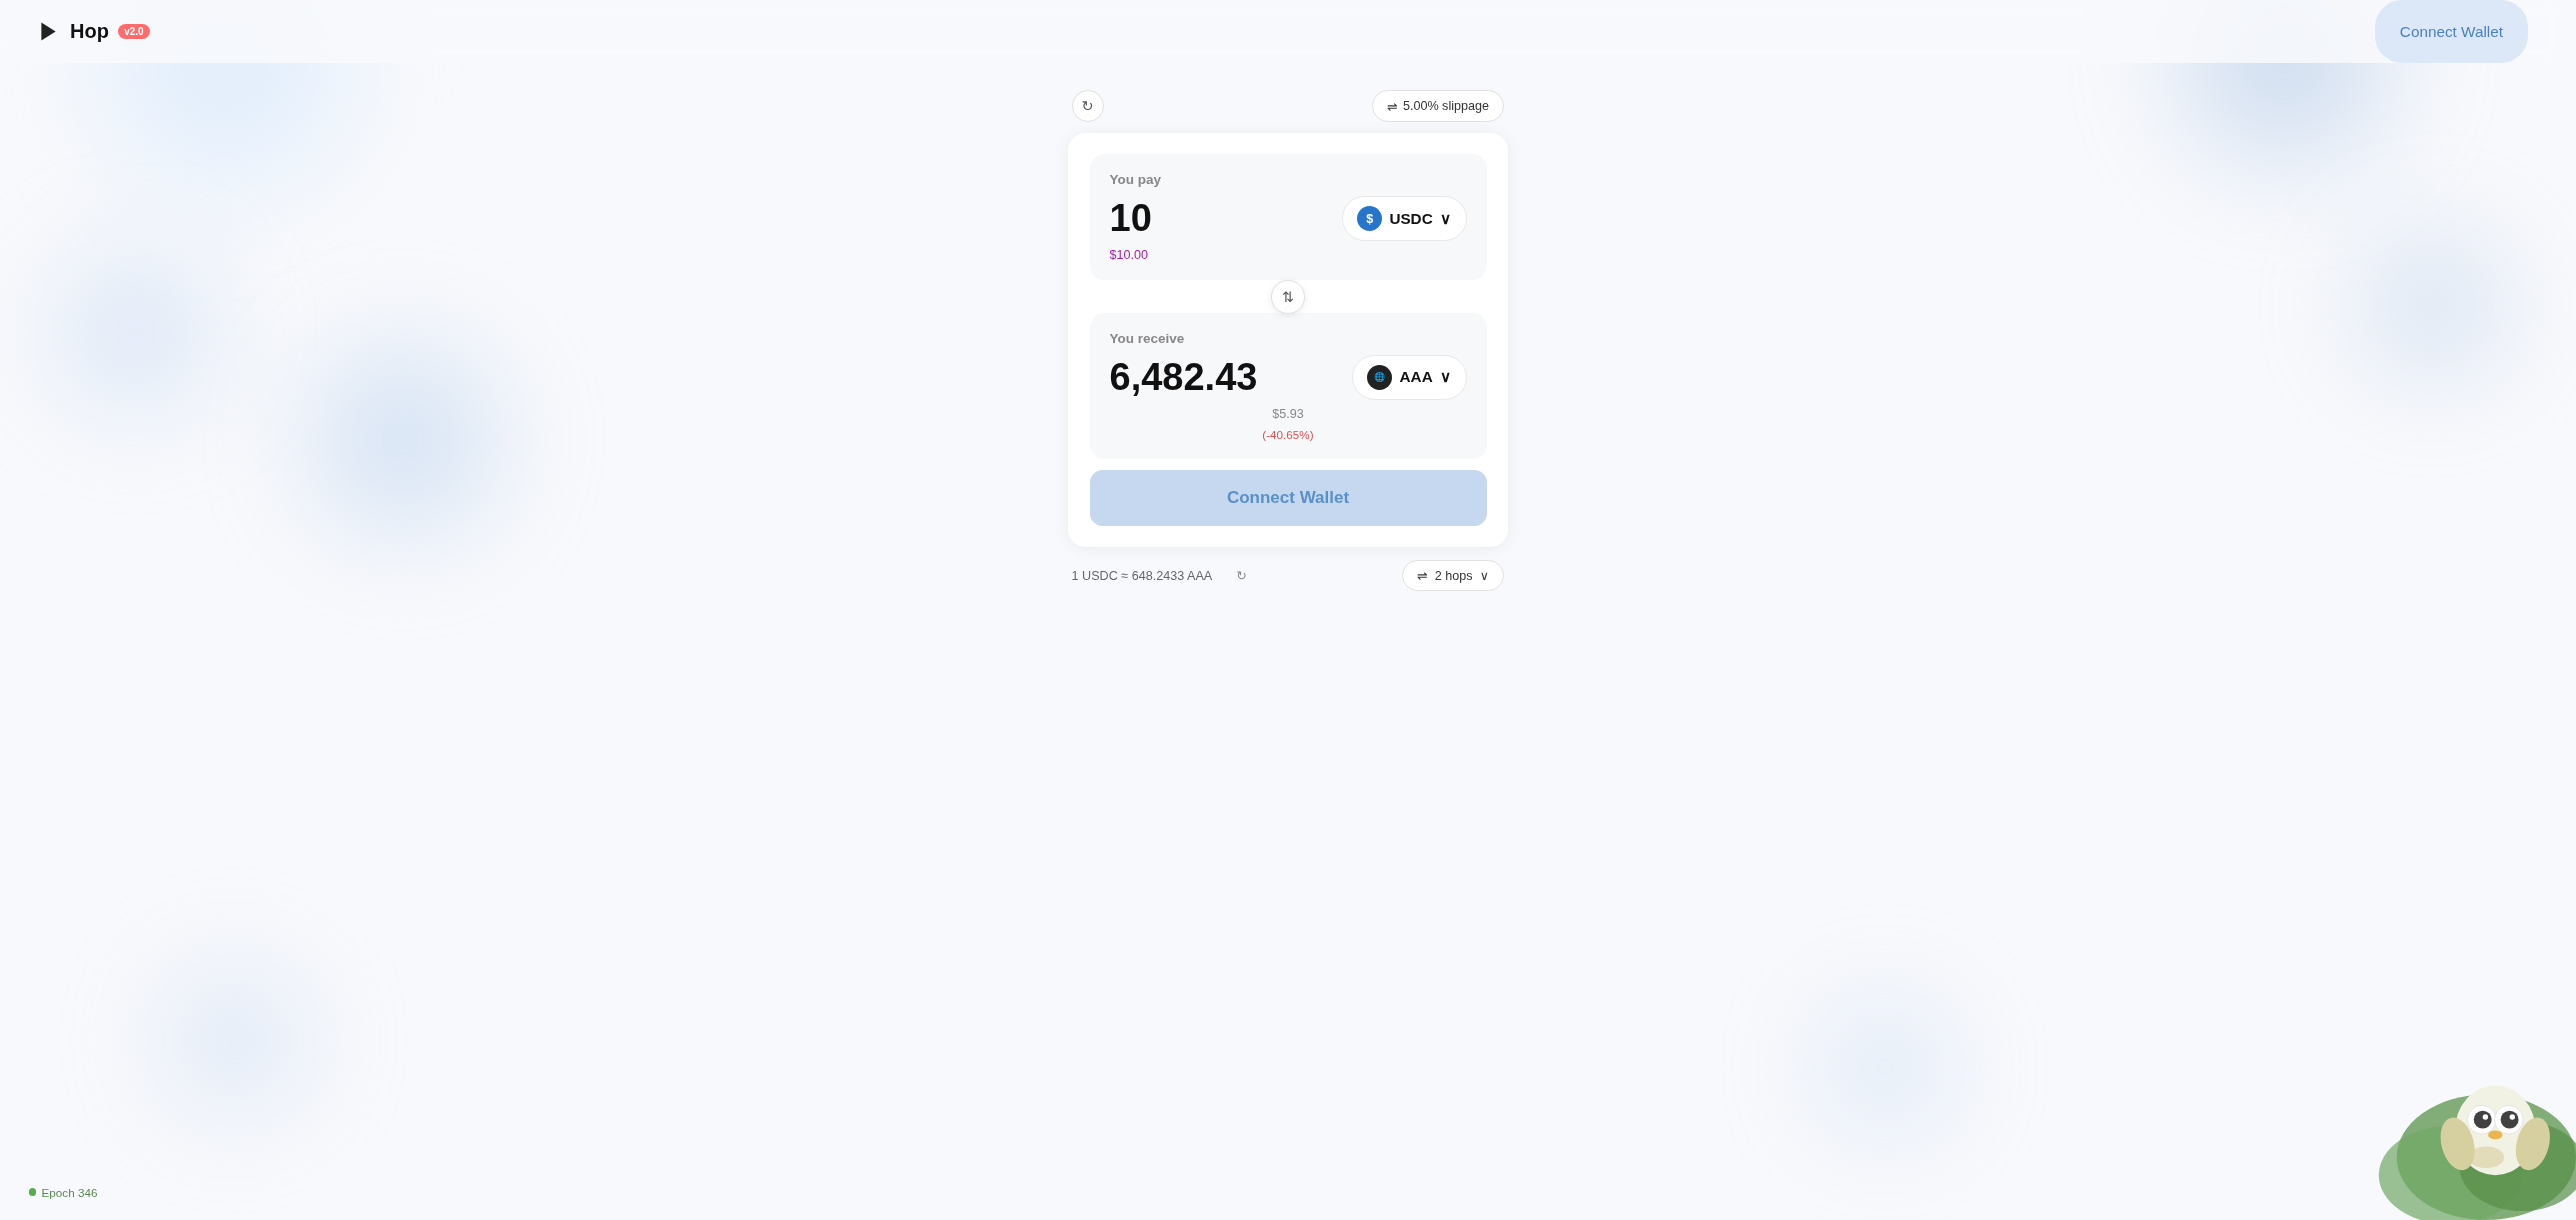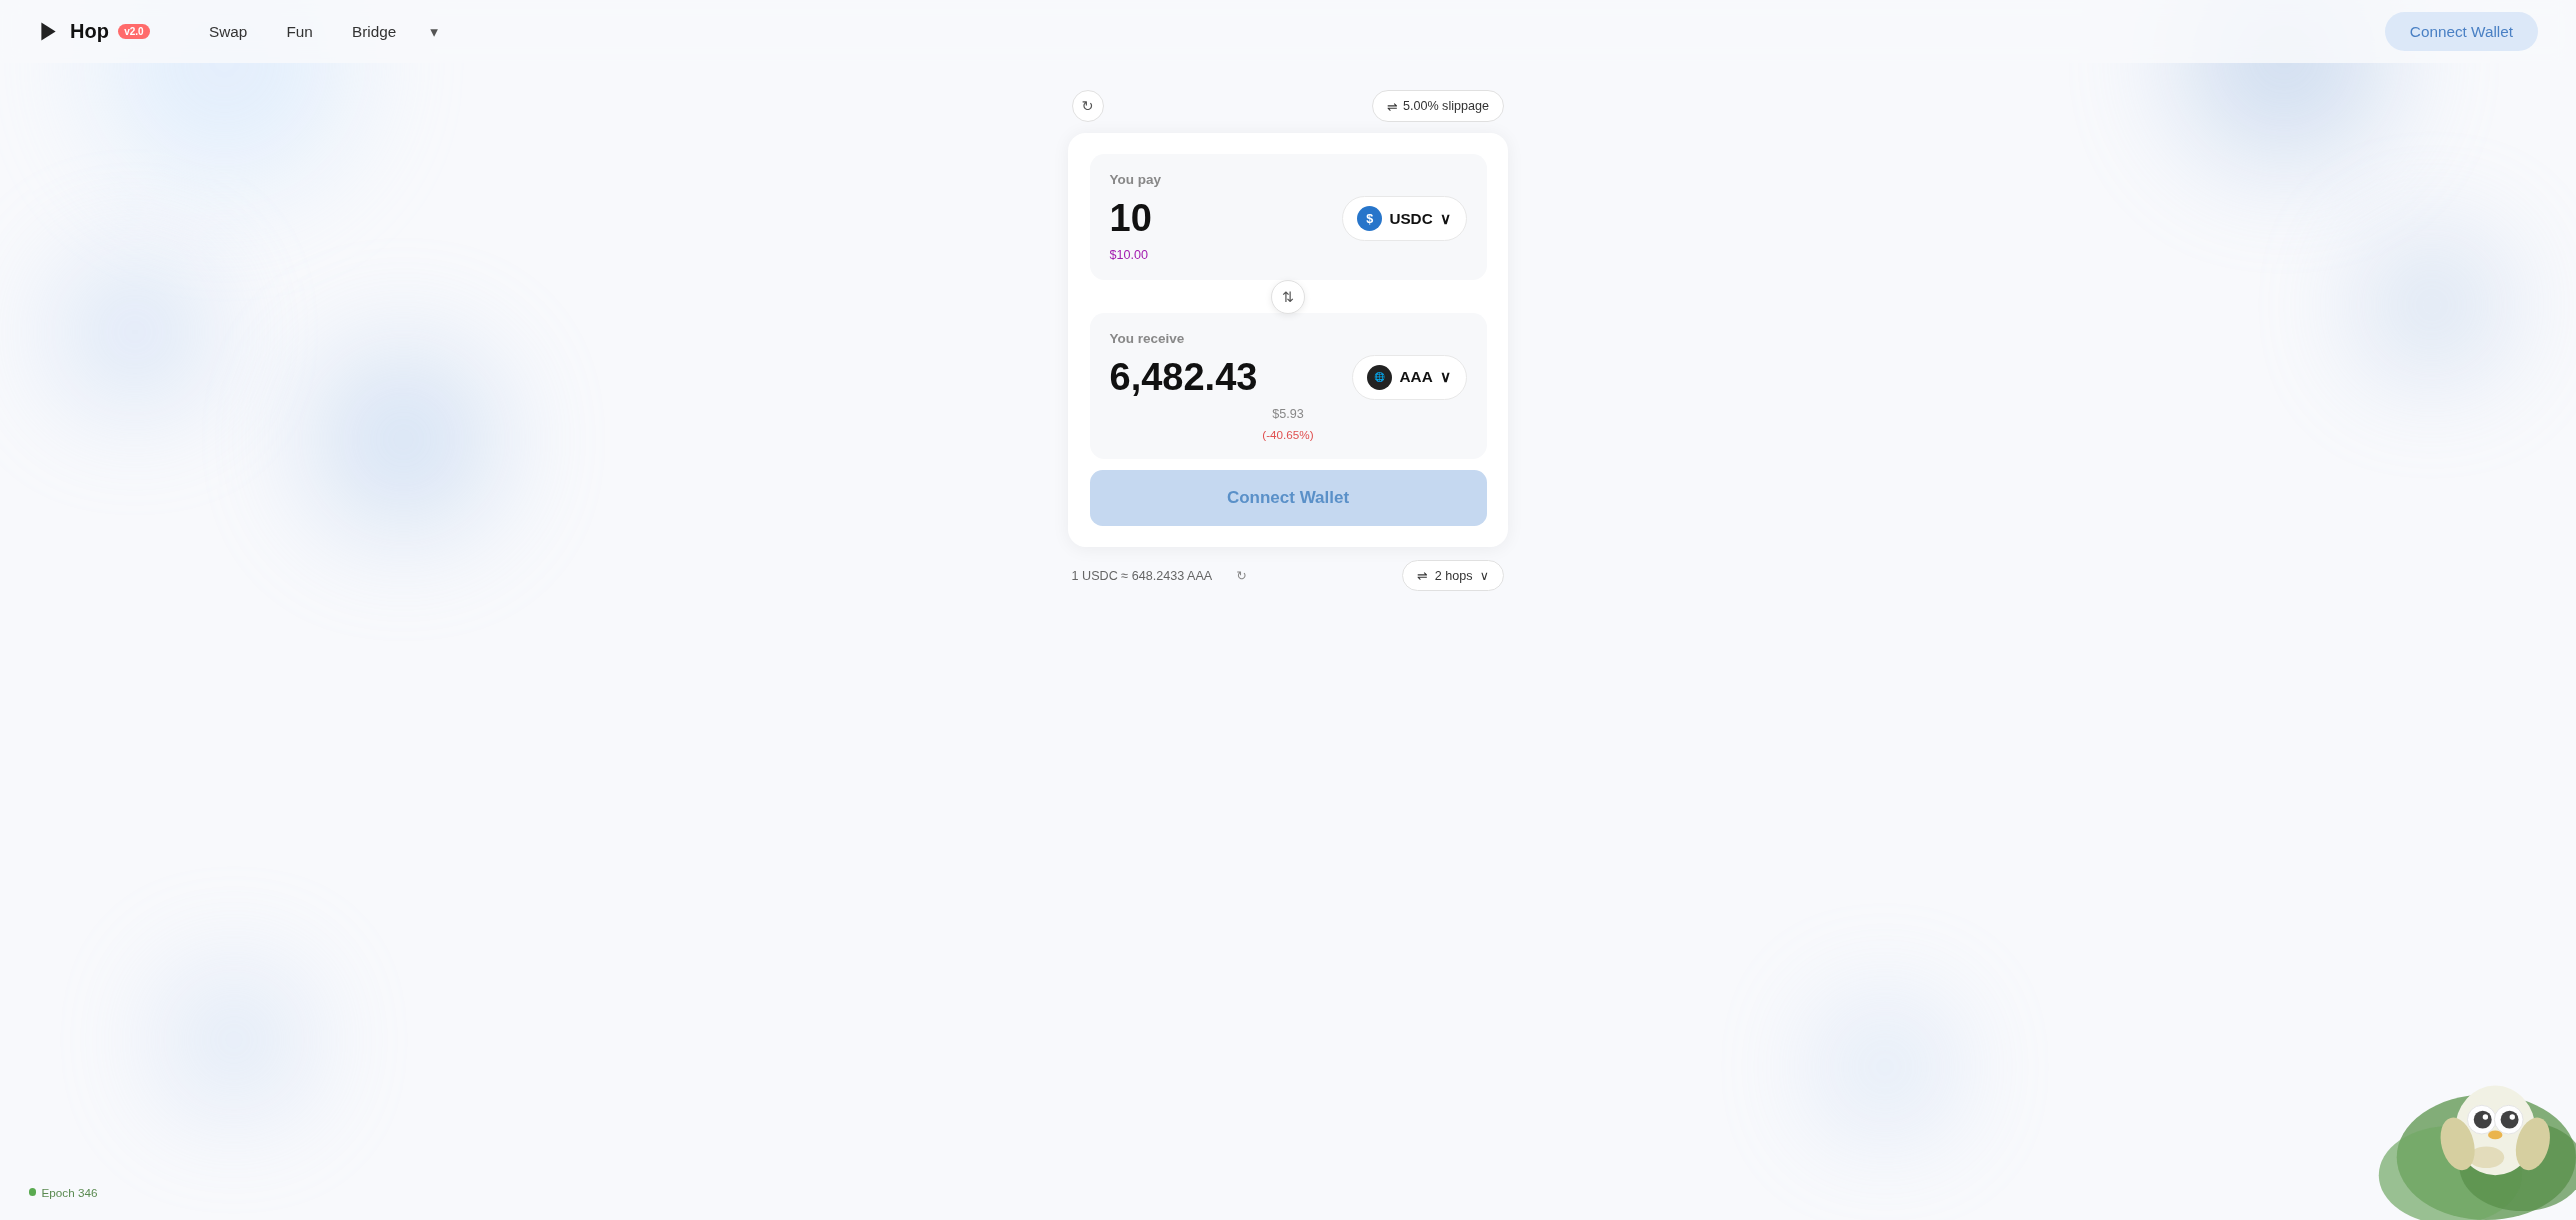--- a/index.html
+++ b/index.html
@@ -54,23 +54,22 @@
       width: 126px; height: 126px;
       background: radial-gradient(circle, #9bbce8 0%, #c0d6f4 60%, transparent 100%);
       bottom: 90px; right: 628px;
     }
 
     
     nav {
       position: fixed;
       top: 0;
       left: 0;
-      right: 2px;
-      display: flex;
-      align-items: center;
+      right: 12px;
+      display: flex;
       padding: 0 36px;
       height: 63px;
       background: rgba(248, 249, 252, 0.85);
       backdrop-filter: blur(9px);
       z-index: 100;
     }
 
     .logo-area {
       display: flex;
       align-items: center;
@@ -411,28 +410,20 @@
 
 <nav>
   <div class="logo-area">
     <svg class="logo-icon" viewBox="0 0 28 28" fill="none">
       <polygon points="6,4 22,14 6,24" fill="#222"></polygon>
     </svg>
     <span class="logo-text">Hop</span>
     <span class="version-badge">v2.0</span>
   </div>
 
-  <div class="nav-links">
-    <button class="nav-link">Swap</button>
-    <button class="nav-link">Fun</button>
-    <button class="nav-link">Bridge</button>
-    <button class="nav-more">
-      <span>▾</span>
-    </button>
-  </div>
 
   <button class="connect-wallet-btn">Connect Wallet</button>
 </nav>
 
 <main>
 
   <div class="swap-container">
 
     <div class="swap-toolbar">
       <button class="refresh-btn">

